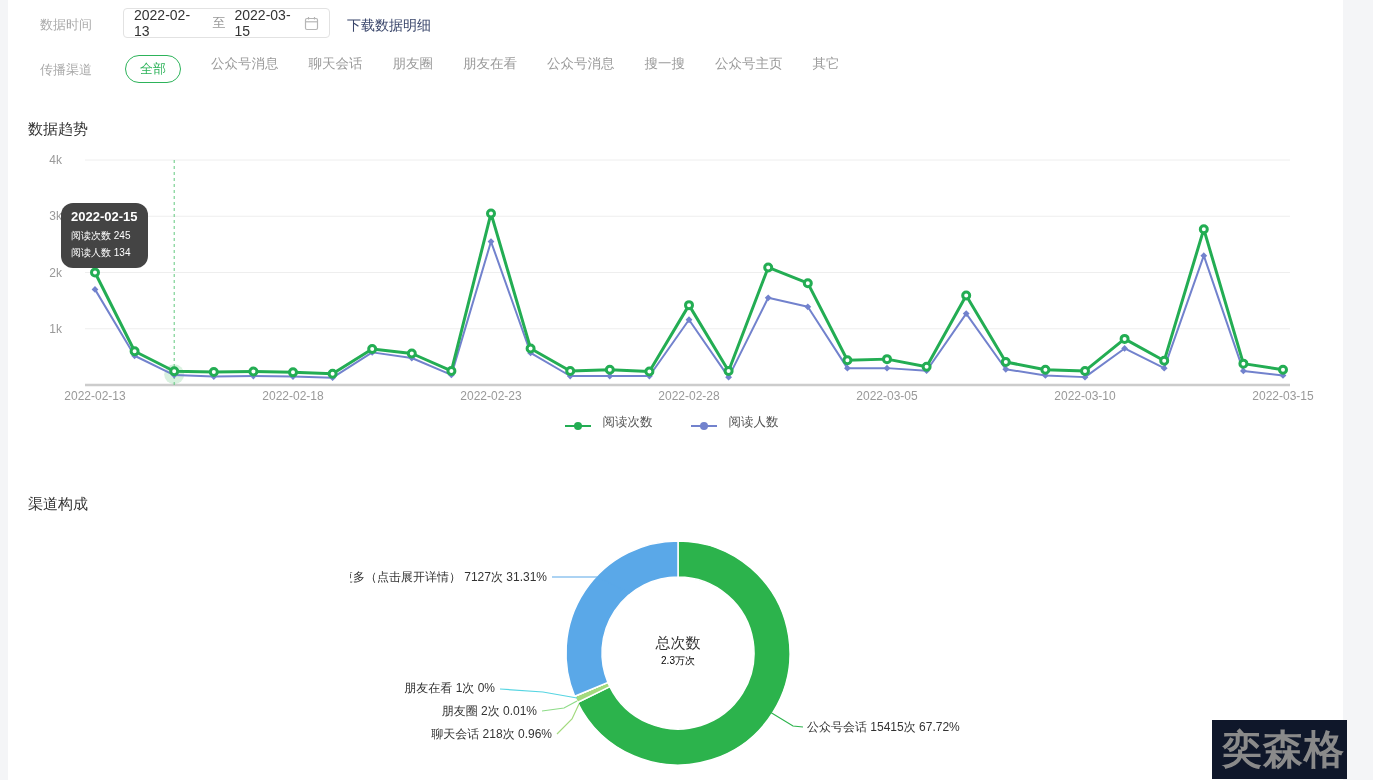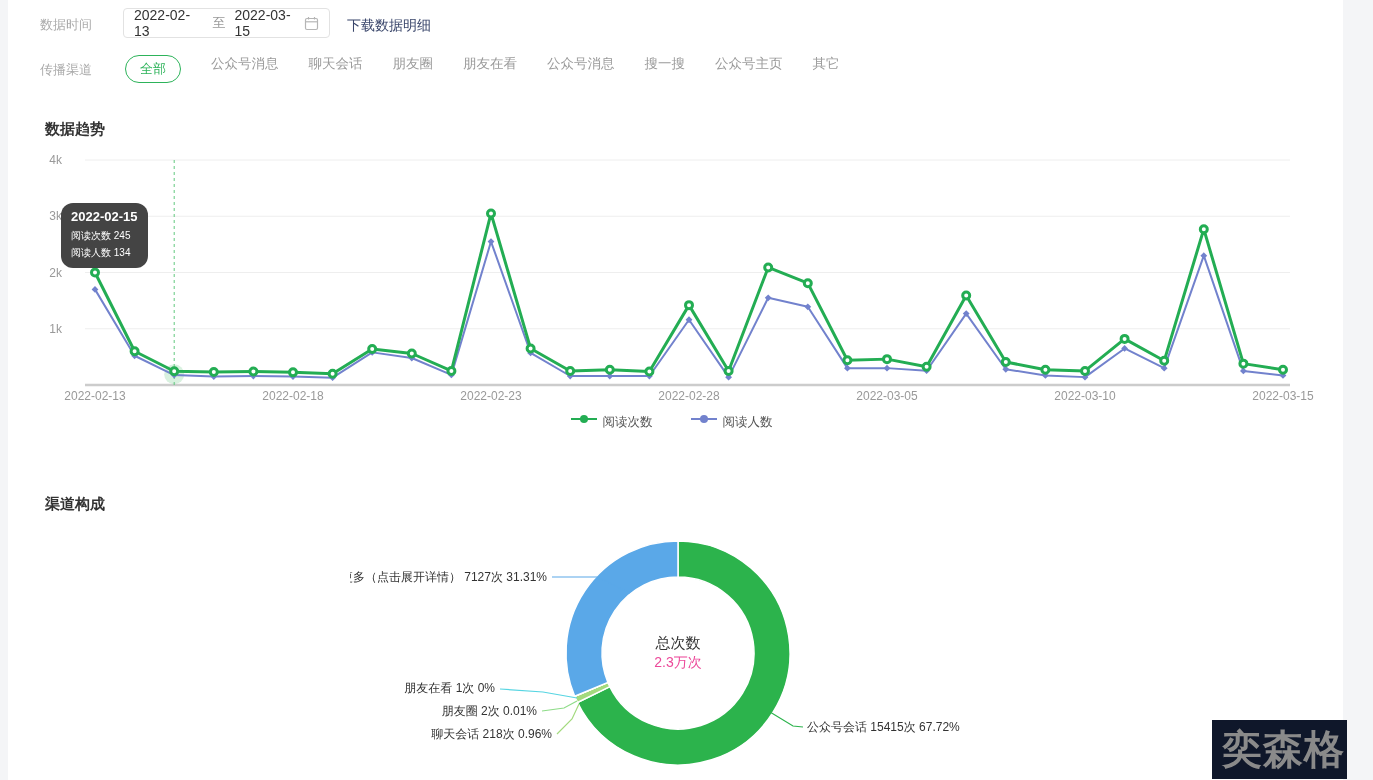--- a/index.html
+++ b/index.html
@@ -16,39 +16,39 @@
   .date-box .to{font-size:13px;color:#999;margin:0 9px}
   .date-box .cal{margin-left:auto;display:flex;align-items:center}
   .download-link{position:absolute;left:347px;top:10px;height:30px;line-height:30px;font-size:14px;color:#3a466b;cursor:pointer}
 
   
   .tabs-label{position:absolute;left:40px;top:56px;height:28px;line-height:28px;font-size:13px;color:#aaa}
   .tabs{position:absolute;left:125px;top:55px;height:30px;display:flex;align-items:flex-start;gap:30px}
   .tab{font-size:13.5px;color:#9a9a9a;cursor:pointer;white-space:nowrap}
   .tab.active{color:#2db35a;border:1px solid #2db35a;border-radius:15px;padding:4px 14px;font-size:13px}
 
-  .section-title{position:absolute;left:45px;font-size:15px;color:#333;font-weight:700}
+  .section-title{position:absolute;left:28px;font-size:15px;color:#333;font-weight:400}
   #trend-title{top:120px}
   #comp-title{top:495px}
 
   #trend-svg{position:absolute;left:0;top:150px}
   #pie-svg{position:absolute;left:350px;top:520px}
 
   .tooltip{position:absolute;left:61px;top:203px;background:rgba(58,58,58,.95);border-radius:12px;
            padding:6px 10px 7px 10px;color:#fff;z-index:5;pointer-events:none}
   .tooltip .tt-date{font-size:13px;font-weight:bold;margin-bottom:3px;white-space:nowrap}
   .tooltip .tt-row{font-size:10px;line-height:17px;white-space:nowrap}
 
   .legend{position:absolute;left:0;top:414px;width:1343px;display:flex;justify-content:center;gap:38px}
-  .legend-item{display:flex;align-items:flex-start;gap:6px;cursor:pointer}
+  .legend-item{display:flex;align-items:flex-end;gap:12px;cursor:pointer}
   .legend-item .lbl{font-size:12.5px;color:#555}
 
   .donut-center{position:absolute;left:608px;top:634px;width:140px;text-align:center;pointer-events:none}
   .donut-center .c1{font-size:15px;color:#333;margin-bottom:1px}
-  .donut-center .c2{font-size:14px;color:#ec4899}
+  .donut-center .c2{font-size:10px;color:#000000}
 
   .watermark{position:absolute;right:26px;bottom:1px;font-size:40px;font-weight:800;color:#8a8a8a;
              background:#0f172a;padding:2px 2px 2px 10px;letter-spacing:1px;z-index:6}
 </style>
 </head>
 <body>
 
 <div class="edge-left"></div>
 <div class="edge-right"></div>
 

